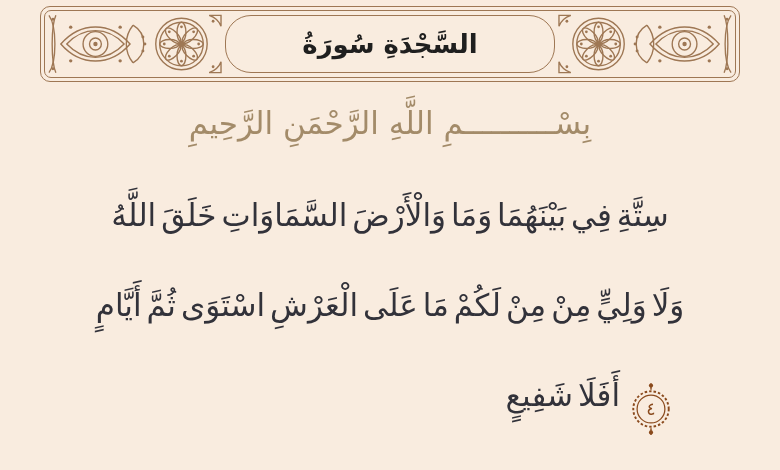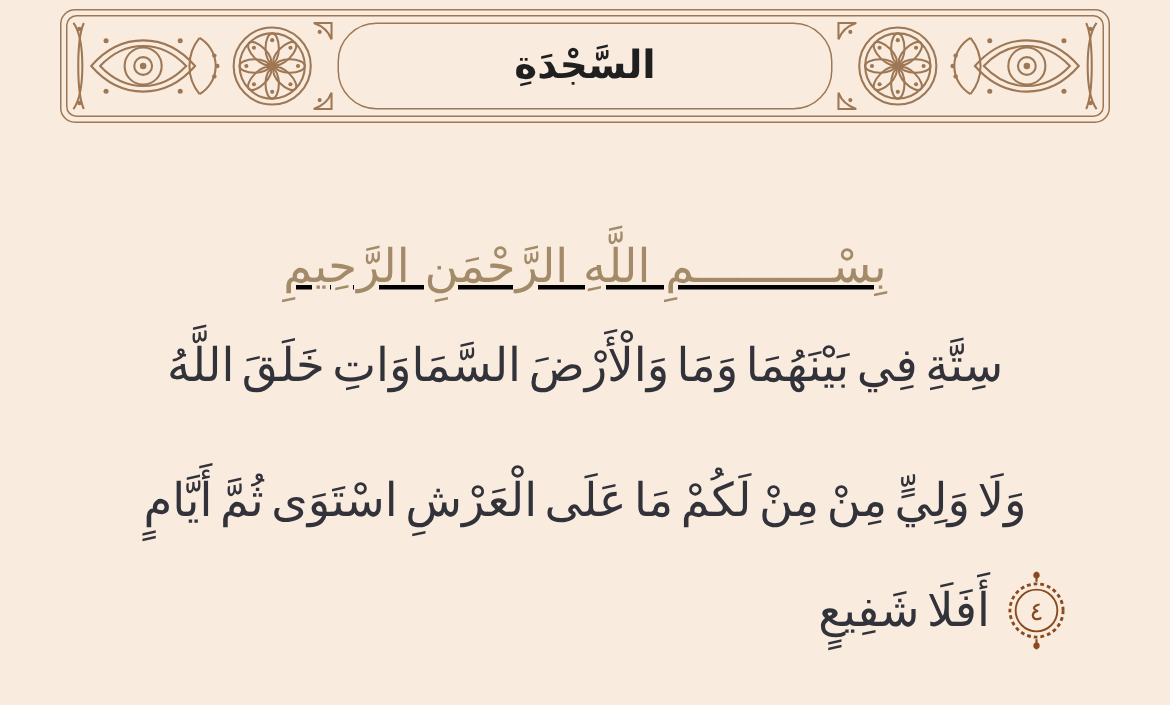--- a/index.html
+++ b/index.html
@@ -29,35 +29,35 @@
     border-radius:26px;display:flex;align-items:center;justify-content:center;
     gap:9px;direction:ltr;
   }
   .title-word{
     font-size:26px;font-weight:bold;color:var(--title);line-height:1;
     unicode-bidi:isolate;
   }
   
   .bismillah{
     position:absolute;top:108px;left:0;width:100%;height:86px;
-    display:flex;align-items:flex-end;justify-content:center;text-decoration:underline;
+    display:flex;align-items:flex-start;justify-content:center;
   }
   .bismillah span{
     direction:rtl;unicode-bidi:isolate;
     font-size:31px;color:var(--bismillah);line-height:1;
   }
   
   .verse-line{
     position:absolute;left:0;width:100%;height:88px;box-sizing:border-box;
-    display:flex;flex-wrap:nowrap;align-items:center;justify-content:center;
+    display:flex;flex-wrap:nowrap;justify-content:center;
     gap:5px;direction:ltr;color:var(--ink);
   }
   .verse-line.l1{top:200px;}
   .verse-line.l2{top:290px;}
-  .verse-line.l3{top:363px;justify-content:flex-end;padding-right:66px;}
+  .verse-line.l3{top:380px;justify-content:flex-end;padding-right:106px;}
   .word{
     font-size:31px;line-height:1;unicode-bidi:isolate;white-space:nowrap;
   }
   .medallion{color:var(--medallion);flex:0 0 auto;margin-left:3px;}
 </style>
 </head>
 <body>
 
 <div class="header-frame">
   <div class="header-inner">
@@ -104,20 +104,21 @@
         <circle cx="125.7" cy="19.7" r="1.4"></circle>
           <circle cx="138" cy="14.6" r="1.4"></circle>
       </g>
       <path d="M166 3 Q175 6 178 14 L178 3 Z"></path>
       <path d="M166 61 Q175 58 178 50 L178 61 Z"></path>
       <circle cx="170" cy="9" r="1.4" fill="currentColor" stroke="none"></circle>
       <circle cx="170" cy="55" r="1.4" fill="currentColor" stroke="none"></circle>
     </svg>
 
     <div class="cartouche">
+      <span class="title-word">سُورَةُ</span>
       <span class="title-word">السَّجْدَةِ</span>
     </div>
 
     <svg class="ornament flip" viewBox="0 0 180 64" fill="none" stroke="currentColor" stroke-width="1.4">
       <use href="#orn-copy"></use>
       <path d="M4 3 C12 14 12 50 4 61"></path>
       <path d="M11 3 C6 14 6 50 11 61"></path>
       <circle cx="8" cy="7" r="1.5" fill="currentColor" stroke="none"></circle>
       <circle cx="8" cy="57" r="1.5" fill="currentColor" stroke="none"></circle>
       <path d="M16 32 C36 9 66 9 86 32 C66 55 36 55 16 32 Z"></path>

